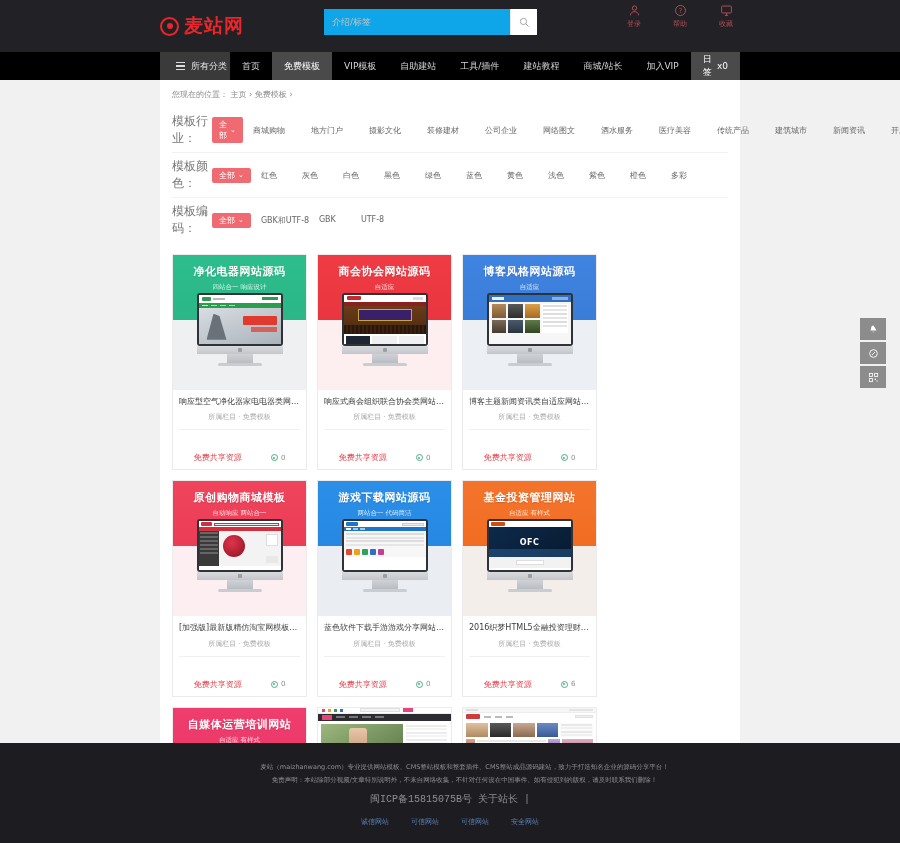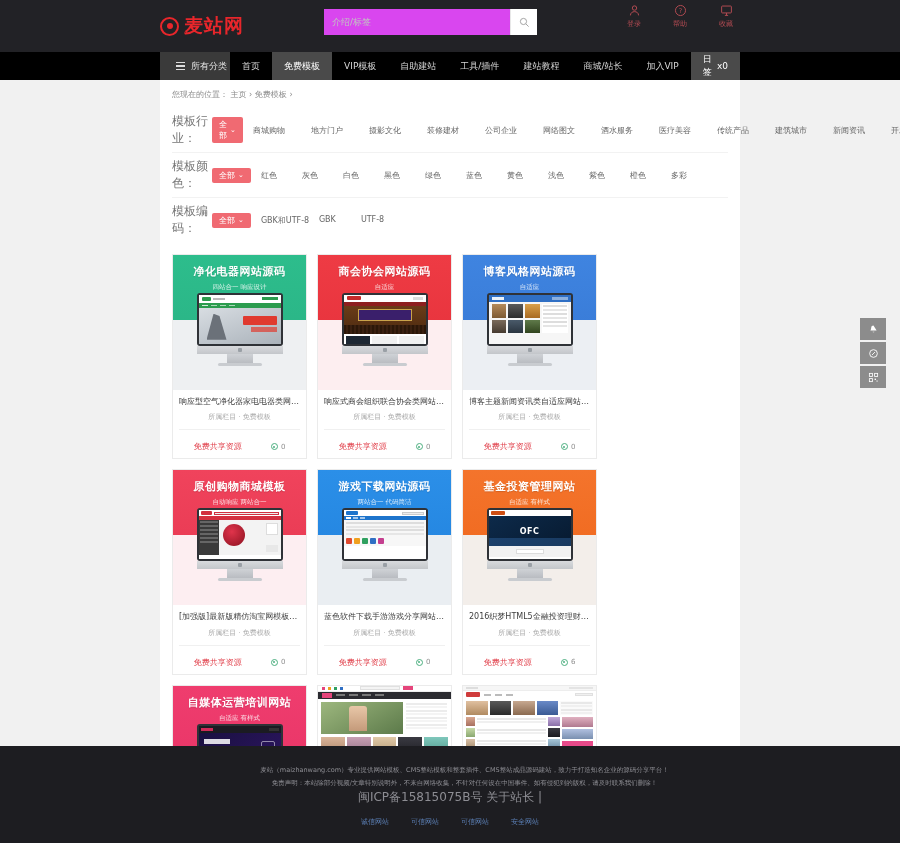--- a/index.html
+++ b/index.html
@@ -24,21 +24,21 @@
   }
   .logo-mark::after {
     content: ""; position: absolute; left: 50%; top: 50%;
     width: 6px; height: 6px; margin: -3px 0 0 -3px;
     border-radius: 50%; background: #e8262b;
   }
   .logo-text { color: #e8262b; font-size: 19px; font-weight: bold; letter-spacing: 1px; }
 
   .searchbox {
     position: absolute; left: 164px; top: 13px;
-    width: 213px; height: 26px; background: #d946ef;
+    width: 213px; height: 26px; background: #0ea5e9;
     display: flex; align-items: center;
   }
   .searchbox input {
     flex: 1; height: 100%; border: none; outline: none;
     font-size: 9px; padding: 0 8px; color: #333;
     font-family: "DejaVu Sans", sans-serif; background: transparent;
   }
   .searchbox input::placeholder { color: #c2c2c2; }
   .search-btn {
     width: 27px; height: 100%; border: none; background: #fff;
@@ -127,21 +127,21 @@
   .imac .stand { width: 26px; height: 9px; background: linear-gradient(#cfd2d6,#b9bcc1); margin: 0 auto; }
   .imac .base { width: 44px; height: 3px; background: #c9ccd0; margin: 0 auto; border-radius: 2px; }
 
   .cinfo { padding: 7px 6px 6px 6px; }
   .ctitle {
     font-size: 8px; color: #3d3d3d; line-height: 1.3; text-align: center;
     white-space: nowrap; overflow: hidden; text-overflow: ellipsis;
   }
   .cmeta { font-size: 7px; color: #aaa; text-align: center; margin-top: 5px; }
   .cfoot {
-    margin-top: 7px; border-top: 1px solid #f0f0f0; padding-top: 11px;
+    margin-top: 7px; border-top: 1px solid #f0f0f0; padding-top: 22px;
     display: flex; align-items: center; justify-content: space-around;
   }
   .cprice { color: #e03a45; font-size: 8px; }
   .cviews { color: #8f8f8f; font-size: 7px; display: flex; align-items: center; gap: 3px; }
   .eye { width: 7px; height: 7px; border-radius: 50%; border: 1px solid #4caf80; position: relative; }
   .eye::after { content:""; position:absolute; left:1.5px; top:1.5px; width:2px; height:2px; border-radius:50%; background:#4caf80; }
 
   
   .thumb.plain { background: #fff; }
 
@@ -164,21 +164,21 @@
     align-items: center; justify-content: center; cursor: pointer;
   }
   .sb svg { width: 11px; height: 11px; }
 
   
   .footer {
     background: #1d1d21; padding: 18px 0 16px 0; text-align: center;
     position: absolute; left: 0; right: 0; bottom: 0;
   }
   .fline { color: #8d8d93; font-size: 6.5px; line-height: 1.9; padding-left: 29px; }
-  .ficp { color: #8d8d93; font-size: 12px; margin-top: 0; }
+  .ficp { color: #8d8d93; font-size: 10px; margin-top: 6px; font-family: Liberation Mono, monospace; }
   .flinks { margin-top: 11px; display: flex; gap: 22px; justify-content: center; }
   .flinks a { color: #5b7fb5; font-size: 7px; text-decoration: none; cursor: pointer; }
 </style>
 </head>
 <body>
 
 <div class="page">
 
   <div class="header">
     <div class="hdr-inner">

